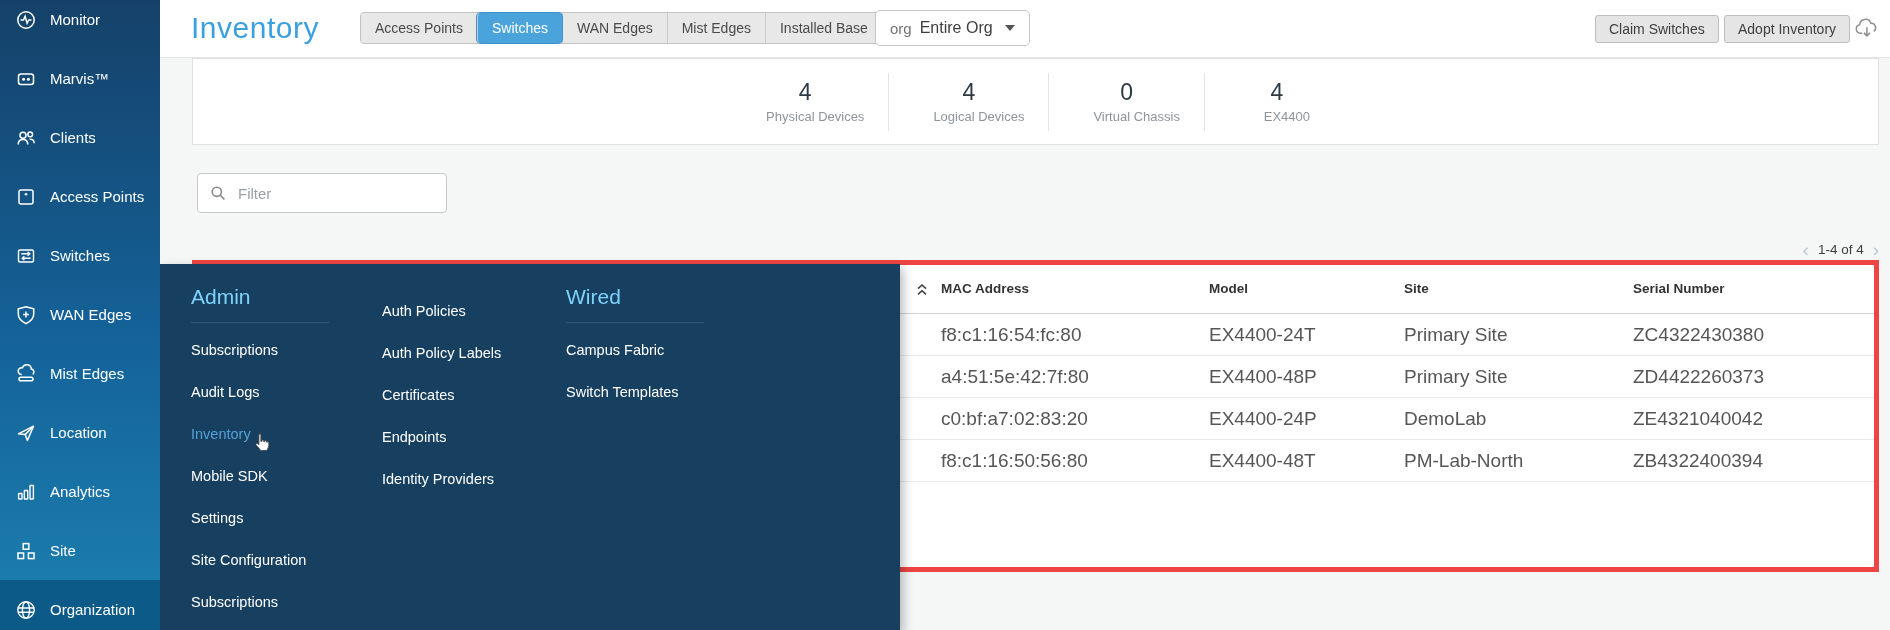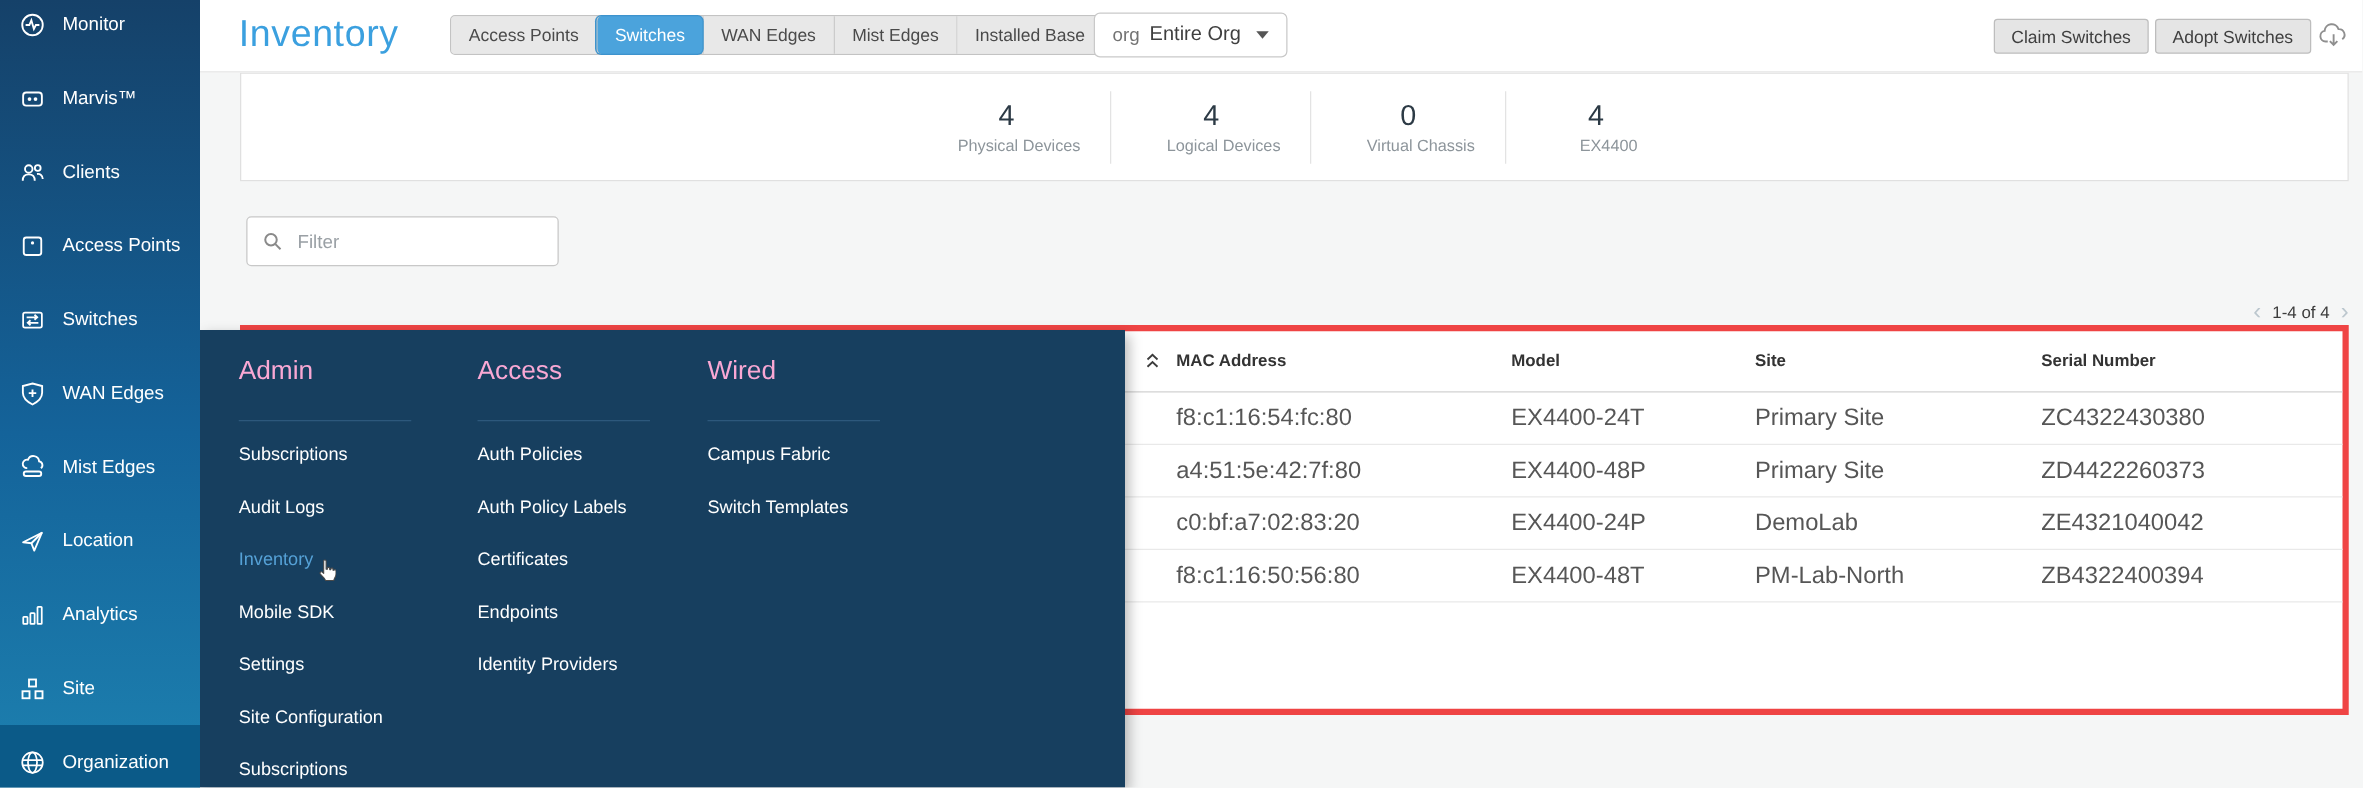--- a/index.html
+++ b/index.html
@@ -118,21 +118,21 @@
   .mega-menu{
     position:absolute;left:160px;top:264px;width:740px;height:366px;background:#173f5f;
     z-index:15;box-shadow:3px 4px 10px rgba(0,0,0,.28);
   }
   .menu-col{position:absolute;top:20px;}
   .menu-col.c0{left:31px;}
   .menu-col.c1{left:222px;}
   .menu-col.c2{left:406px;}
   .menu-col.c3{left:592px;}
   .menu-col-title{
-    font-size:21px;color:#f9a8d4;line-height:26px;padding-bottom:26px;width:138px;
+    font-size:21px;color:#7dd3fc;line-height:26px;padding-bottom:12px;width:138px;
     border-bottom:1px solid #2d587c;
   }
   .menu-items{margin-top:6px;}
   .menu-item{
     height:42px;display:flex;align-items:center;color:#fff;font-size:14.5px;cursor:pointer;
     white-space:nowrap;position:relative;
   }
   .menu-item.highlighted{color:#55a1d6;}
   .cursor-glyph{position:absolute;left:63px;top:20px;}
 </style>
@@ -275,21 +275,21 @@
       <button class="tab">Installed Base</button>
     </div>
 
     <div class="org-select">
       <span class="org-prefix">org</span>
       <span class="org-value">Entire Org</span>
       <span class="caret-down"></span>
     </div>
 
     <button class="top-btn btn-claim">Claim Switches</button>
-    <button class="top-btn btn-adopt">Adopt Switches</button>
+    <button class="top-btn btn-adopt">Adopt Inventory</button>
 
     <span class="cloud-btn">
       <svg width="27" height="25" viewBox="0 0 27 25" fill="none" stroke="#8f8f8f" stroke-width="1.5">
           <path d="M8.2 16.2H6.4a4.3 4.3 0 0 1-.7-8.5 5.7 5.7 0 0 1 11.1-1.4 4.5 4.5 0 0 1 3 8.1"></path>
           <path d="M12.9 10.3v8.5m-3-2.9 3 3 3-3"></path>
         </svg>
     </span>
   </header>
 
   <section class="stats-card">
@@ -382,21 +382,20 @@
           </span>
         </div>
         <div class="menu-item">Mobile SDK</div>
         <div class="menu-item">Settings</div>
         <div class="menu-item">Site Configuration</div>
         <div class="menu-item">Subscriptions</div>
       </div>
     </div>
 
     <div class="menu-col c1">
-      <div class="menu-col-title">Access</div>
       <div class="menu-items">
         <div class="menu-item">Auth Policies</div>
         <div class="menu-item">Auth Policy Labels</div>
         <div class="menu-item">Certificates</div>
         <div class="menu-item">Endpoints</div>
         <div class="menu-item">Identity Providers</div>
       </div>
     </div>
 
     <div class="menu-col c2">

